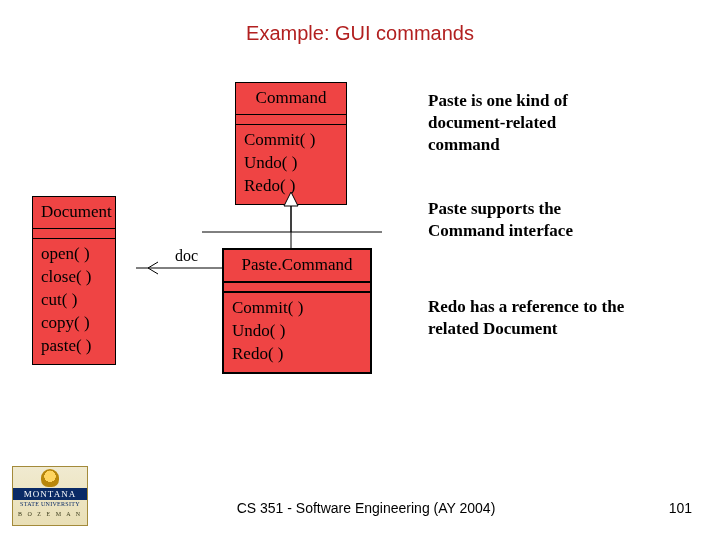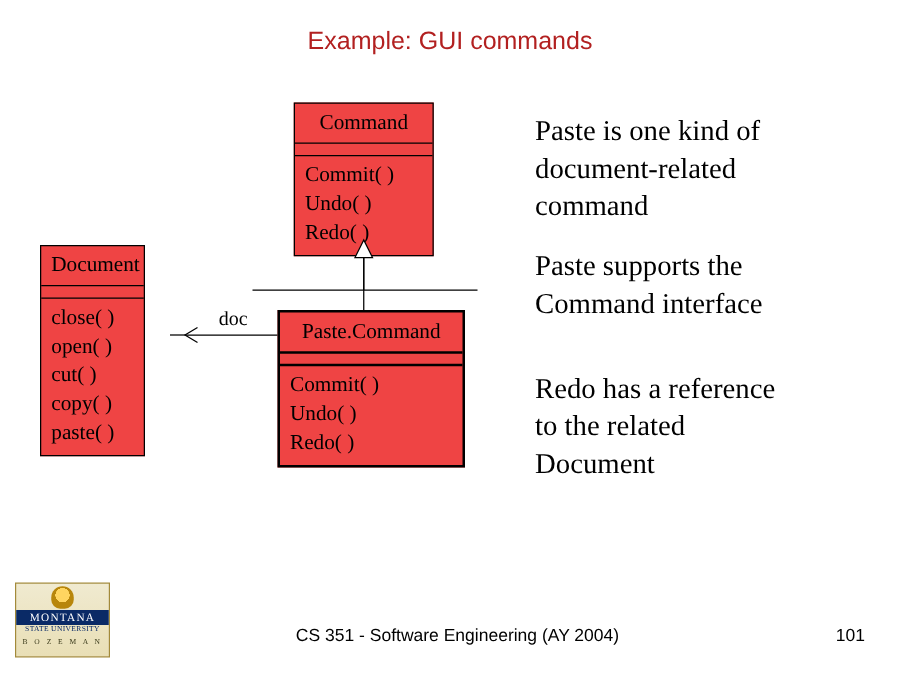--- a/index.html
+++ b/index.html
@@ -39,23 +39,24 @@
   }
   .uml-box .section.attrs {
     min-height: 10px;
     border-bottom: 1px solid #000;
   }
   .uml-box .section.ops {
     padding: 4px 8px 6px;
   }
   .note {
     position: absolute;
-    font-size: 23px;
+    font-size: 17px;
     line-height: 1.3;
     color: #000;
+    font-weight: bold;
   }
   .assoc-label {
     position: absolute;
     font-size: 16px;
   }
   .footer-course {
     position: absolute;
     bottom: 24px;
     left: 0;
     width: 100%;
@@ -129,22 +130,22 @@
     <div>Commit( )</div>
     <div>Undo( )</div>
     <div>Redo( )</div>
   </div>
 </div>
 
 <div class="uml-box" style="left:32px; top:196px; width:84px;">
   <div class="section name">Document</div>
   <div class="section attrs"></div>
   <div class="section ops">
+    <div>open( )</div>
     <div>close( )</div>
-    <div>open( )</div>
     <div>cut( )</div>
     <div>copy( )</div>
     <div>paste( )</div>
   </div>
 </div>
 
 <div class="uml-box" style="left:222px; top:248px; width:150px; border-width:2px;">
   <div class="section name" style="border-bottom-width:2px;">Paste.Command</div>
   <div class="section attrs" style="border-bottom-width:2px;"></div>
   <div class="section ops">

